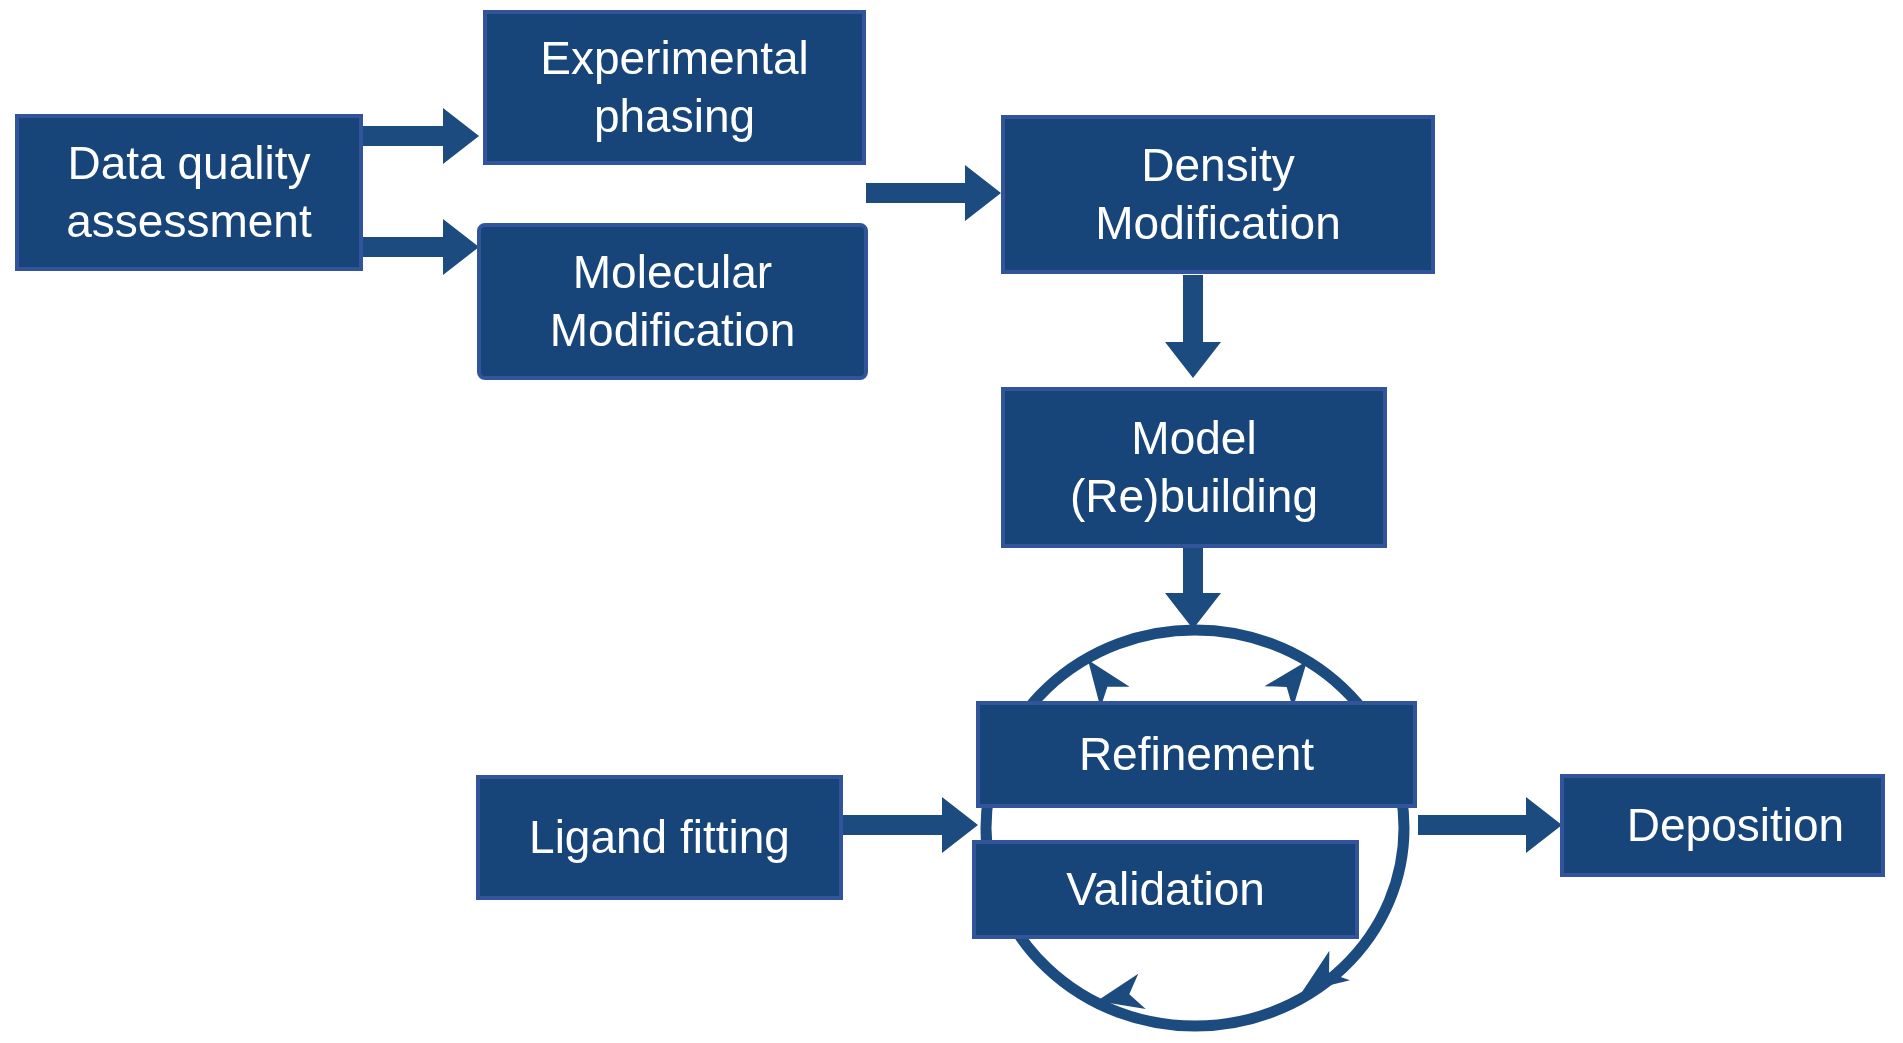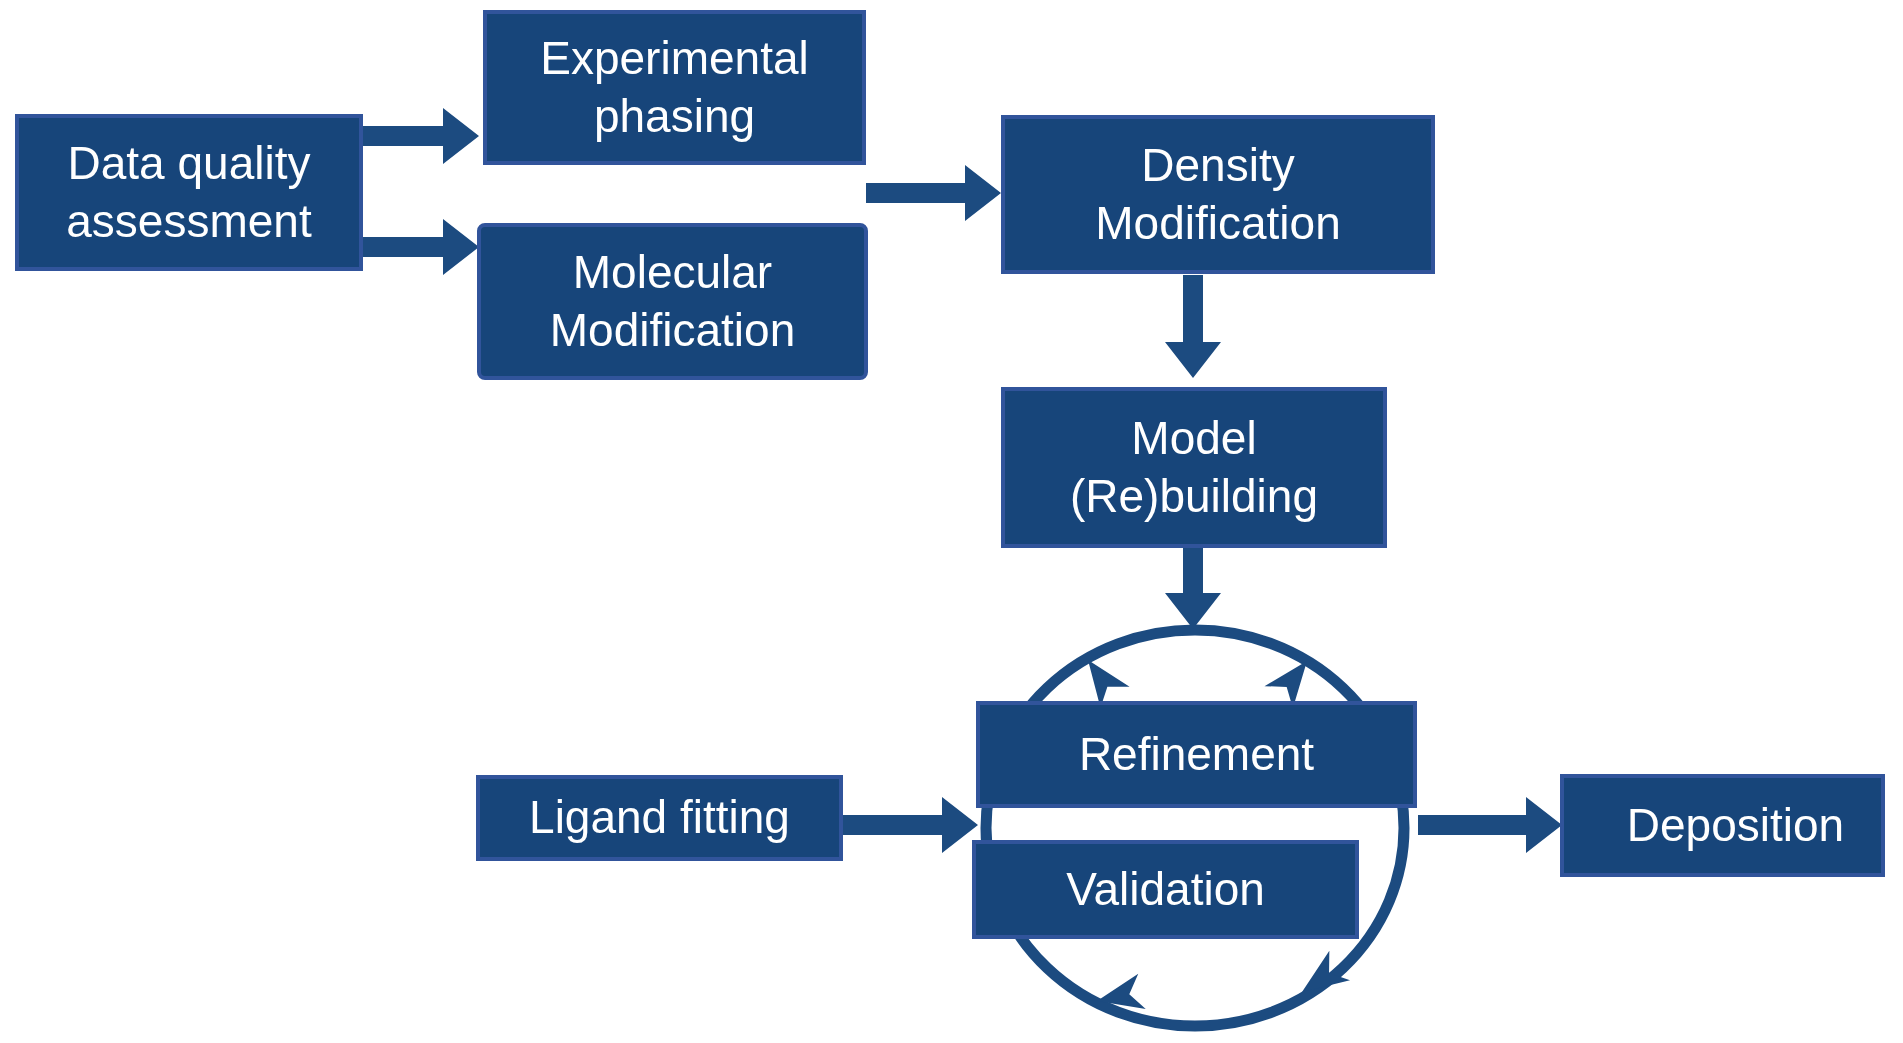--- a/index.html
+++ b/index.html
@@ -84,21 +84,21 @@
   </div>
 
   <div class="node" style="left:976px;top:701px;width:441px;height:107px;">
     <span>Refinement</span>
   </div>
 
   <div class="node" style="left:972px;top:840px;width:387px;height:99px;">
     <span>Validation</span>
   </div>
 
-  <div class="node" style="left:476px;top:775px;width:367px;height:86px;">
+  <div class="node" style="left:476px;top:775px;width:367px;height:125px;">
     <span>Ligand fitting</span>
   </div>
 
   <div class="node" style="left:1560px;top:774px;width:325px;height:103px;padding-left:26px;">
     <span>Deposition</span>
   </div>
 
 </div>
 
 </body></html>

